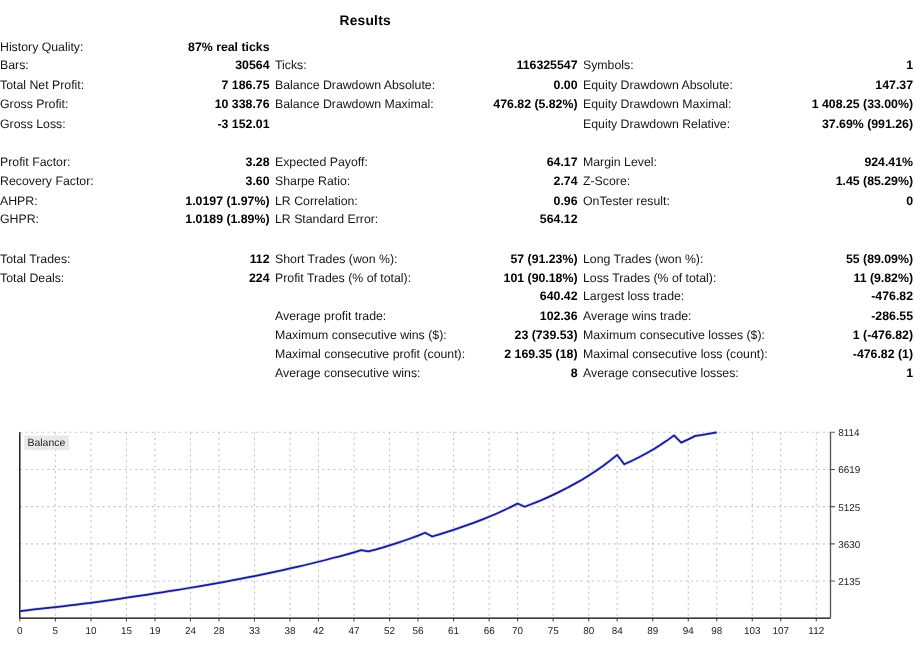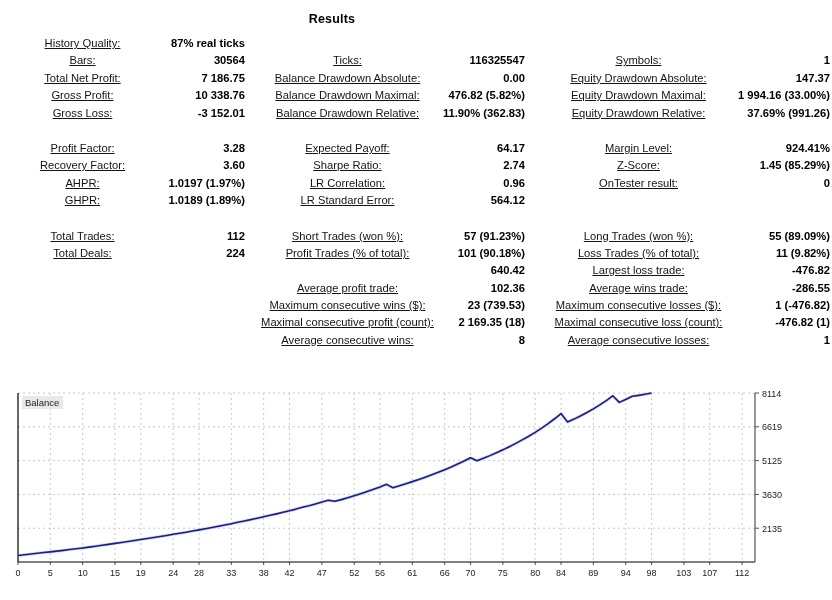--- a/index.html
+++ b/index.html
@@ -47,26 +47,25 @@
     position: relative;
     height: 17.4px;
     width: 832px;
   }
   .block-gap { height: 18px; }
 
   .cell { position: absolute; top: 0; height: 17.4px; white-space: nowrap; }
   .cell .lbl {
     position: absolute;
     top: 1px;
-    text-align: center;
+    text-align: left;
     font-size: 11.2px;
     font-weight: normal;
     color: #141414;
     white-space: nowrap;
-    text-decoration: underline;
   }
   .cell .val {
     position: absolute;
     top: 1px;
     text-align: right;
     font-size: 11.2px;
     font-weight: bold;
     color: #000000;
     white-space: nowrap;
   }
@@ -153,31 +152,27 @@
           <div class="cell col1">
             <span class="lbl">Gross Profit:</span>
             <span class="val">10 338.76</span>
           </div>
           <div class="cell col2">
             <span class="lbl">Balance Drawdown Maximal:</span>
             <span class="val">476.82 (5.82%)</span>
           </div>
           <div class="cell col3">
             <span class="lbl">Equity Drawdown Maximal:</span>
-            <span class="val">1 994.16 (33.00%)</span>
+            <span class="val">1 408.25 (33.00%)</span>
           </div>
         </div>
         <div class="stat-row">
           <div class="cell col1">
             <span class="lbl">Gross Loss:</span>
             <span class="val">-3 152.01</span>
-          </div>
-          <div class="cell col2">
-            <span class="lbl">Balance Drawdown Relative:</span>
-            <span class="val">11.90% (362.83)</span>
           </div>
           <div class="cell col3">
             <span class="lbl">Equity Drawdown Relative:</span>
             <span class="val">37.69% (991.26)</span>
           </div>
         </div>
       </div>
       <div class="block-gap"></div>
       <div class="stat-block">
         <div class="stat-row">

